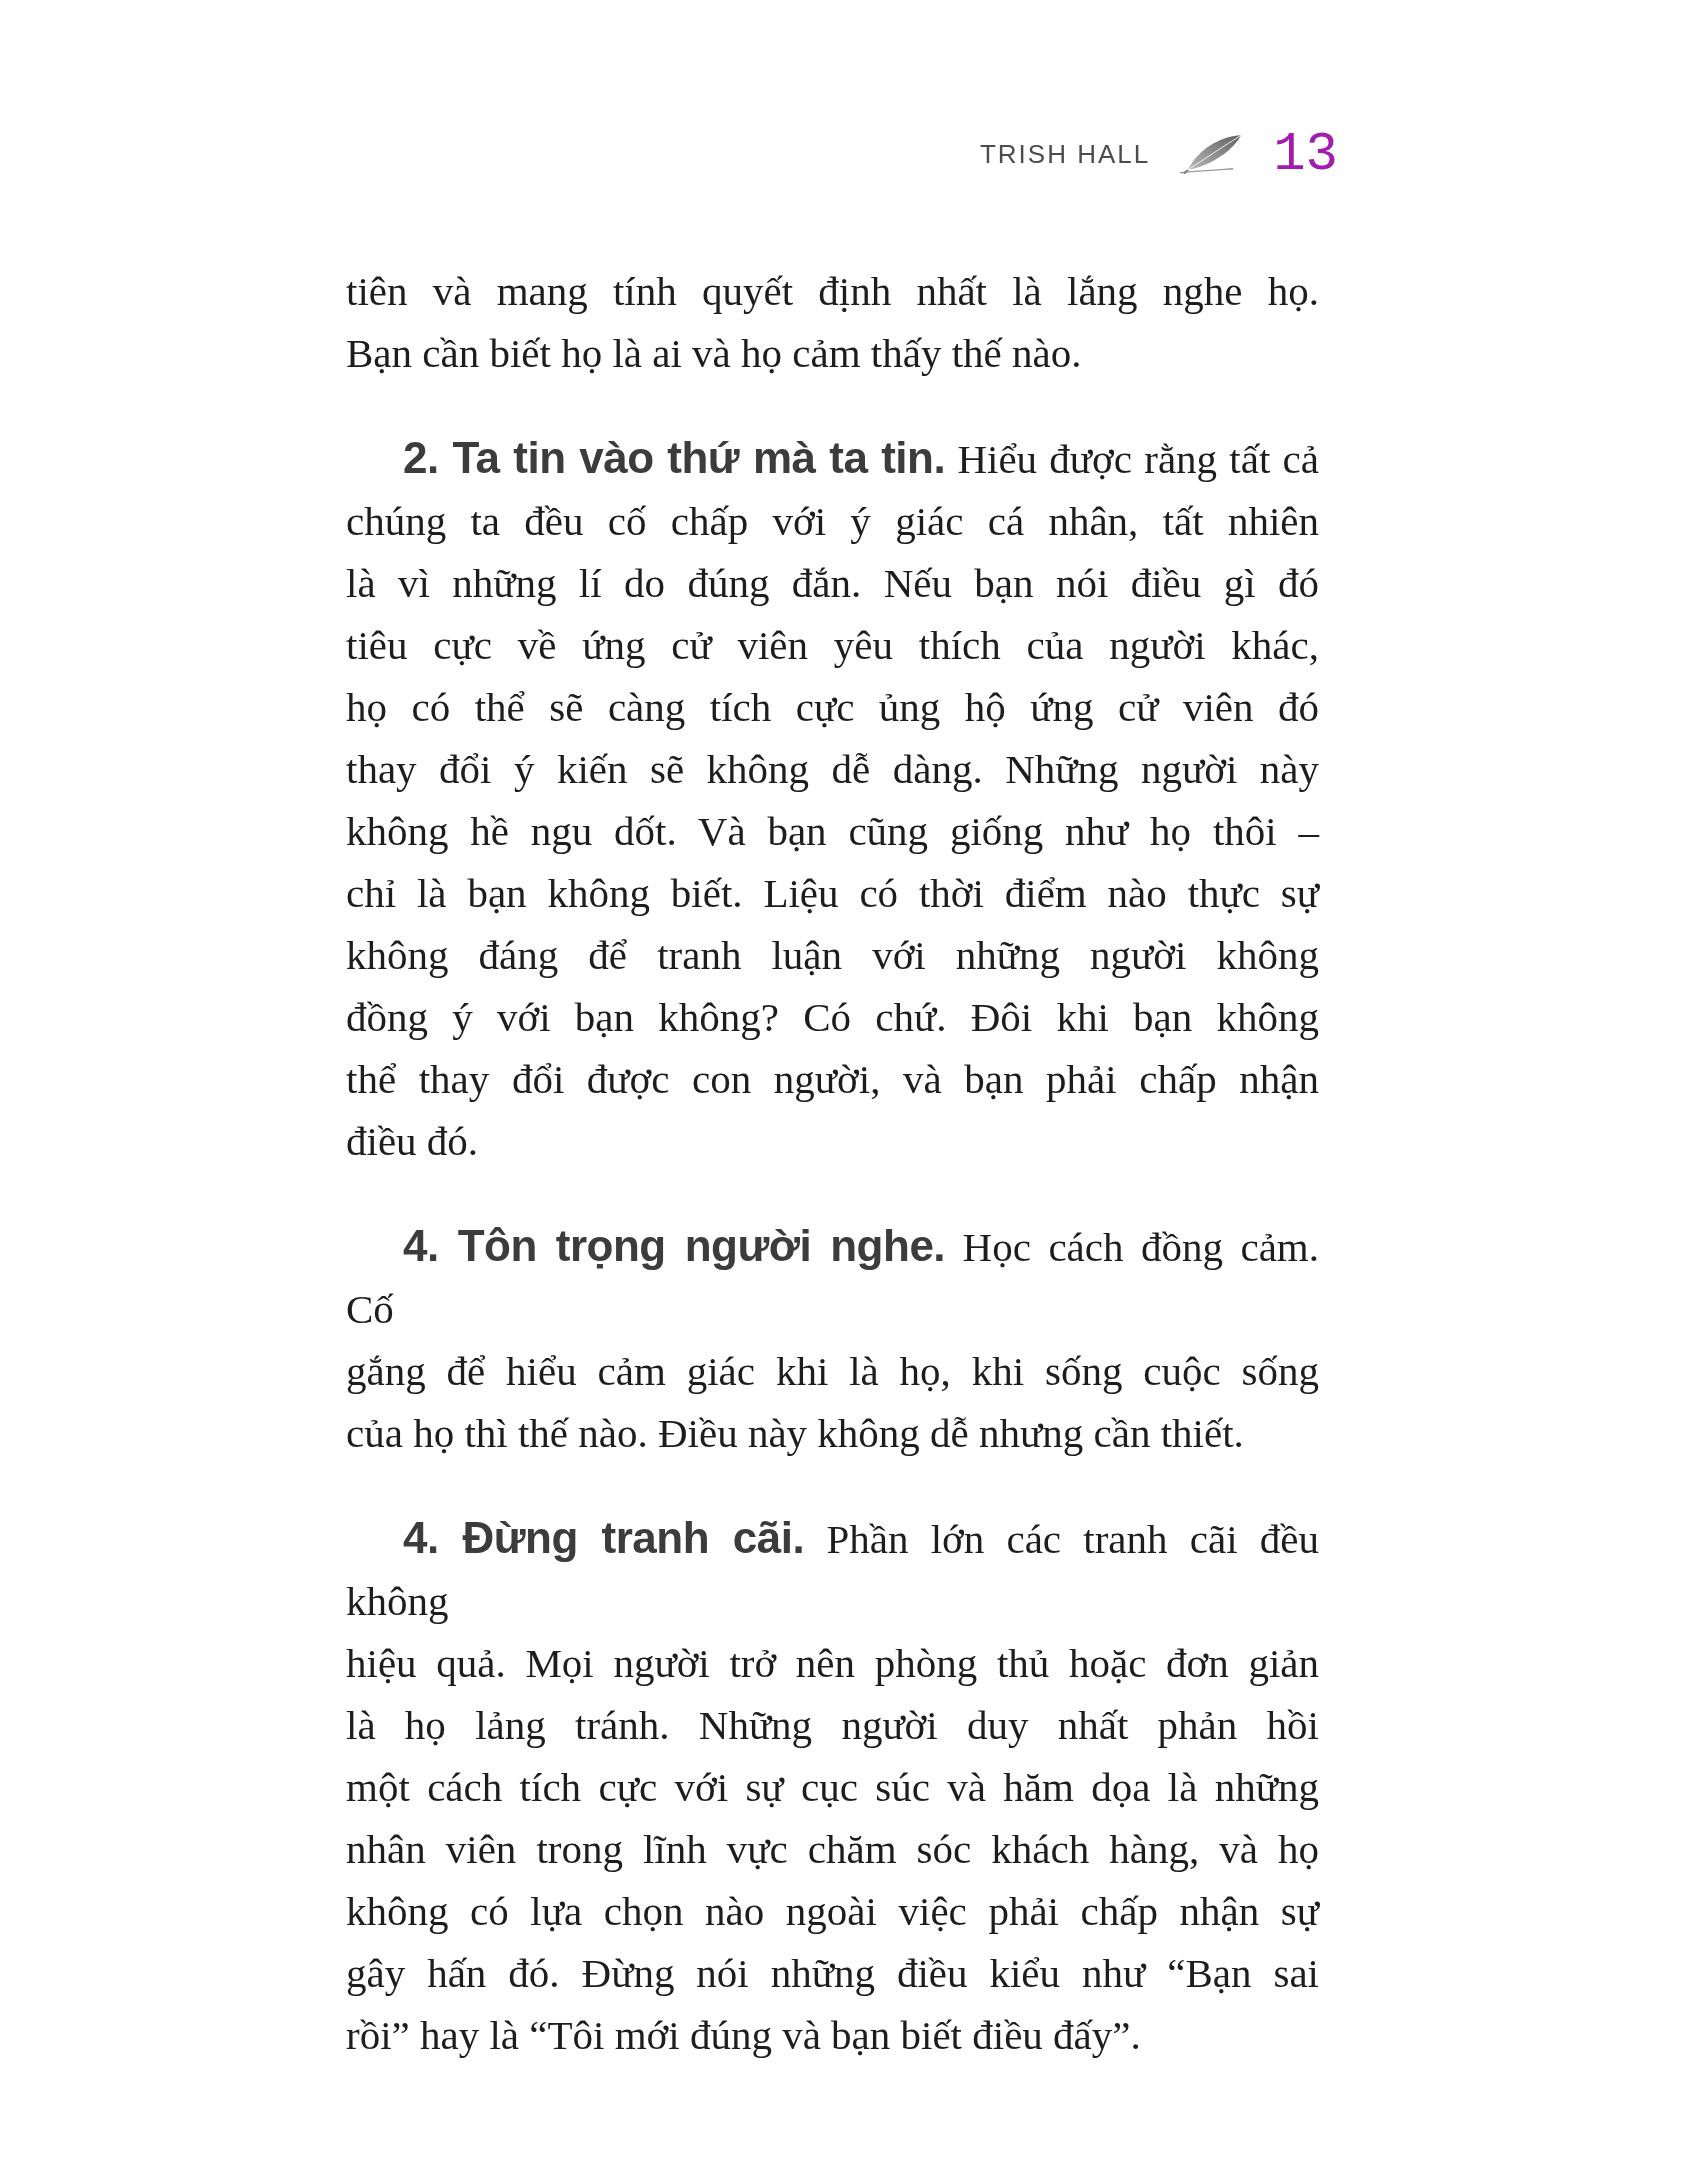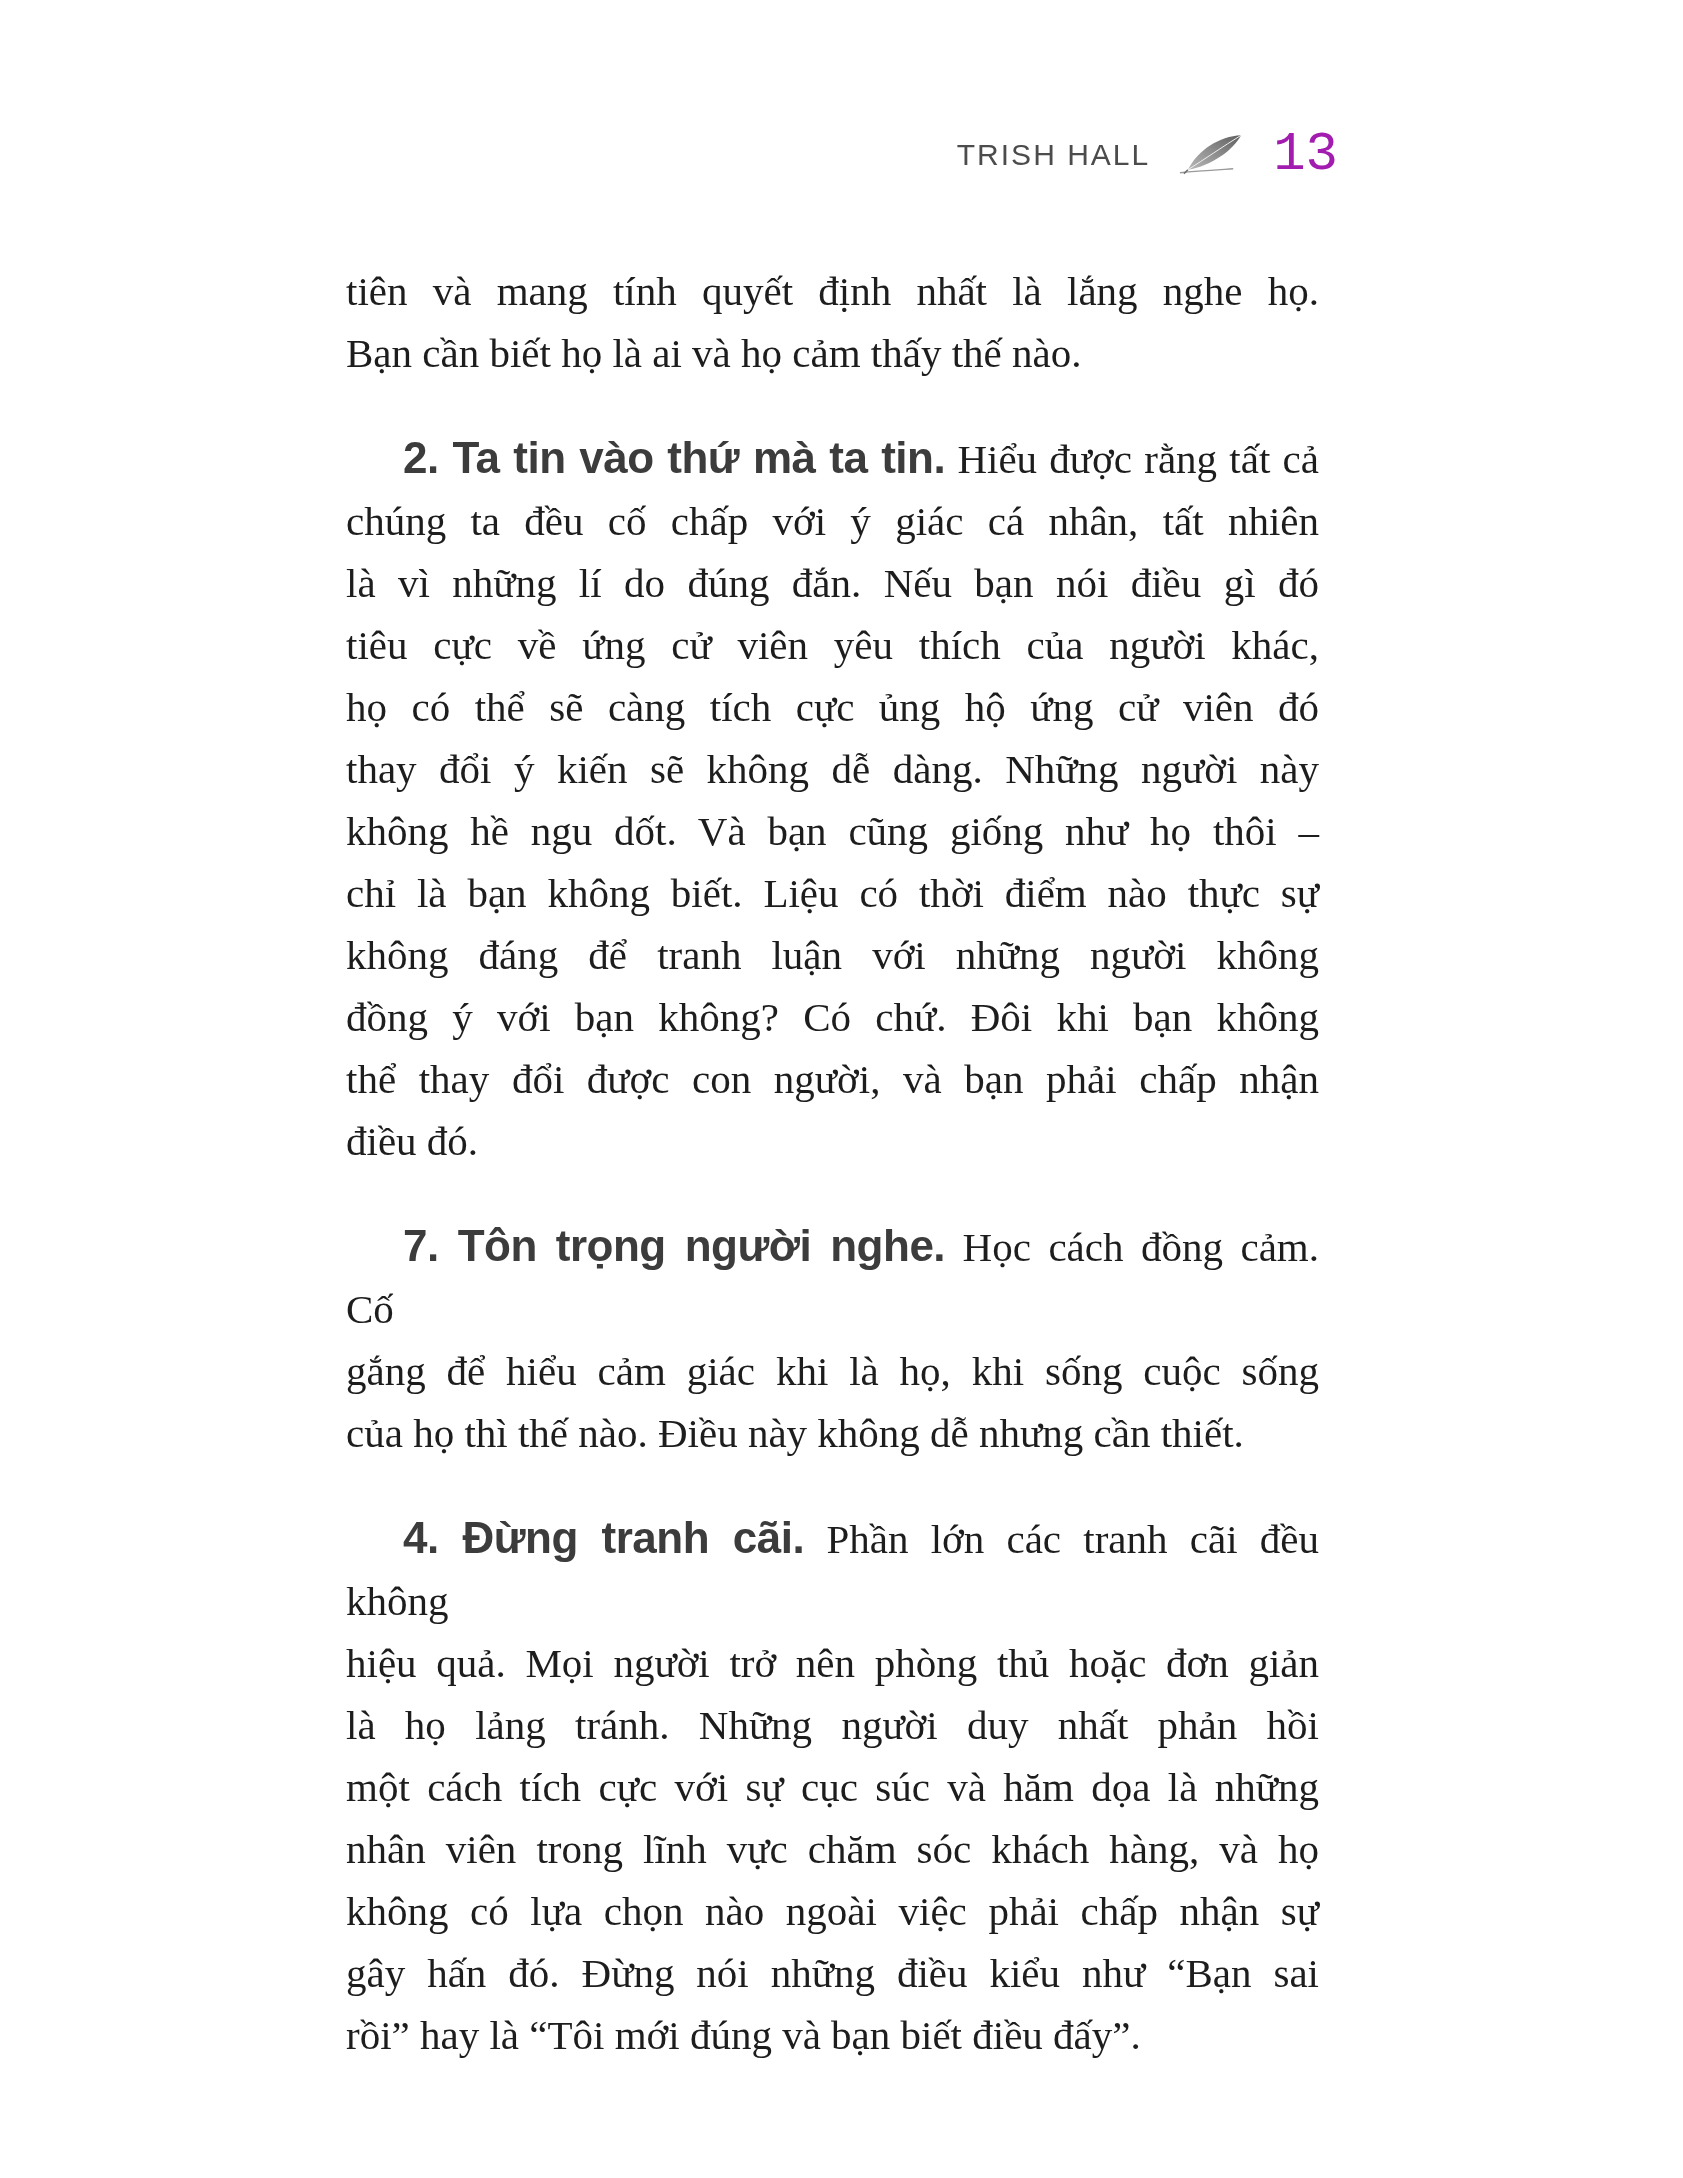--- a/index.html
+++ b/index.html
@@ -19,21 +19,21 @@
   
   .running-header {
     position: absolute;
     top: 129px; right: 345px;
     display: flex;
     align-items: center;
     height: 51px;
   }
   .running-title {
     font-family: "Liberation Sans", sans-serif;
-    font-size: 30px;
+    font-size: 26px;
     letter-spacing: 2px;
     color: #4c4c4c;
     line-height: 51px;
     white-space: nowrap;
   }
   .quill {
     width: 71px; height: 46px;
     margin: 0 24px 0 28px;
     display: block;
   }
@@ -106,21 +106,21 @@
         <div class="line">họ có thể sẽ càng tích cực ủng hộ ứng cử viên đó</div>
         <div class="line">thay đổi ý kiến sẽ không dễ dàng. Những người này</div>
         <div class="line">không hề ngu dốt. Và bạn cũng giống như họ thôi –</div>
         <div class="line">chỉ là bạn không biết. Liệu có thời điểm nào thực sự</div>
         <div class="line">không đáng để tranh luận với những người không</div>
         <div class="line">đồng ý với bạn không? Có chứ. Đôi khi bạn không</div>
         <div class="line">thể thay đổi được con người, và bạn phải chấp nhận</div>
         <div class="line last">điều đó.</div>
       </div>
       <div class="paragraph indent">
-        <div class="line first"><strong class="lead">7. Tôn trọng người nghe.</strong> Học cách đồng cảm. Cố</div>
+        <div class="line first"><strong class="lead">4. Tôn trọng người nghe.</strong> Học cách đồng cảm. Cố</div>
         <div class="line">gắng để hiểu cảm giác khi là họ, khi sống cuộc sống</div>
         <div class="line last">của họ thì thế nào. Điều này không dễ nhưng cần thiết.</div>
       </div>
       <div class="paragraph indent">
         <div class="line first"><strong class="lead">4. Đừng tranh cãi.</strong> Phần lớn các tranh cãi đều không</div>
         <div class="line">hiệu quả. Mọi người trở nên phòng thủ hoặc đơn giản</div>
         <div class="line">là họ lảng tránh. Những người duy nhất phản hồi</div>
         <div class="line">một cách tích cực với sự cục súc và hăm dọa là những</div>
         <div class="line">nhân viên trong lĩnh vực chăm sóc khách hàng, và họ</div>
         <div class="line">không có lựa chọn nào ngoài việc phải chấp nhận sự</div>

